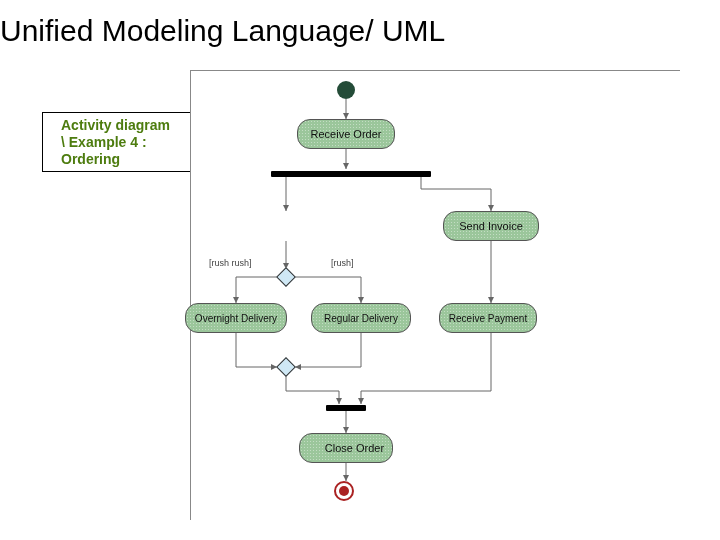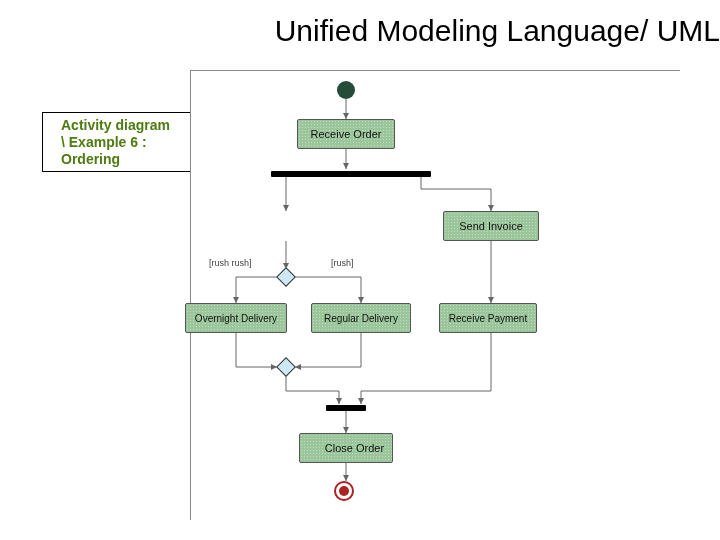--- a/index.html
+++ b/index.html
@@ -9,21 +9,21 @@
     background: #fff;
     font-family: Arial, Helvetica, sans-serif;
     position: relative;
     overflow: hidden;
   }
   .title {
     position: absolute;
     top: 14px;
     left: 0;
     width: 720px;
-    text-align: right;
+    text-align: left;
     font-size: 30px;
     color: #000;
   }
   .caption-box {
     position: absolute;
     top: 112px;
     left: 42px;
     width: 155px;
     background: #fff;
     border: 1px solid #000;
@@ -43,21 +43,21 @@
     background: #fff;
     border-top: 1px solid #888;
     border-left: 1px solid #888;
   }
   .activity {
     position: absolute;
     background: #9bc69b;
     background-image: radial-gradient(rgba(255,255,255,0.4) 1px, transparent 1px);
     background-size: 3px 3px;
     border: 1px solid #555;
-    border-radius: 2px;
+    border-radius: 13px;
     font-size: 11px;
     color: #111;
     display: flex;
     align-items: center;
     justify-content: center;
     text-align: center;
     padding: 4px 6px;
   }
   .initial-node {
     position: absolute;
@@ -107,21 +107,21 @@
   .arrowhead { fill: #666; }
   svg.wires { position: absolute; top: 0; left: 0; }
 </style>
 </head>
 <body>
 
 <div class="title">Unified Modeling Language/ UML</div>
 
 <div class="caption-box">
   <div>Activity diagram</div>
-  <div>\ Example 6 :</div>
+  <div>\ Example 4 :</div>
   <div>Ordering</div>
 </div>
 
 <div class="diagram">
 
   <svg class="wires" width="490" height="450">
     <defs>
       <marker id="ah" markerWidth="8" markerHeight="8" refX="6" refY="3" orient="auto">
         <path d="M0,0 L6,3 L0,6 Z" class="arrowhead"></path>
       </marker>

